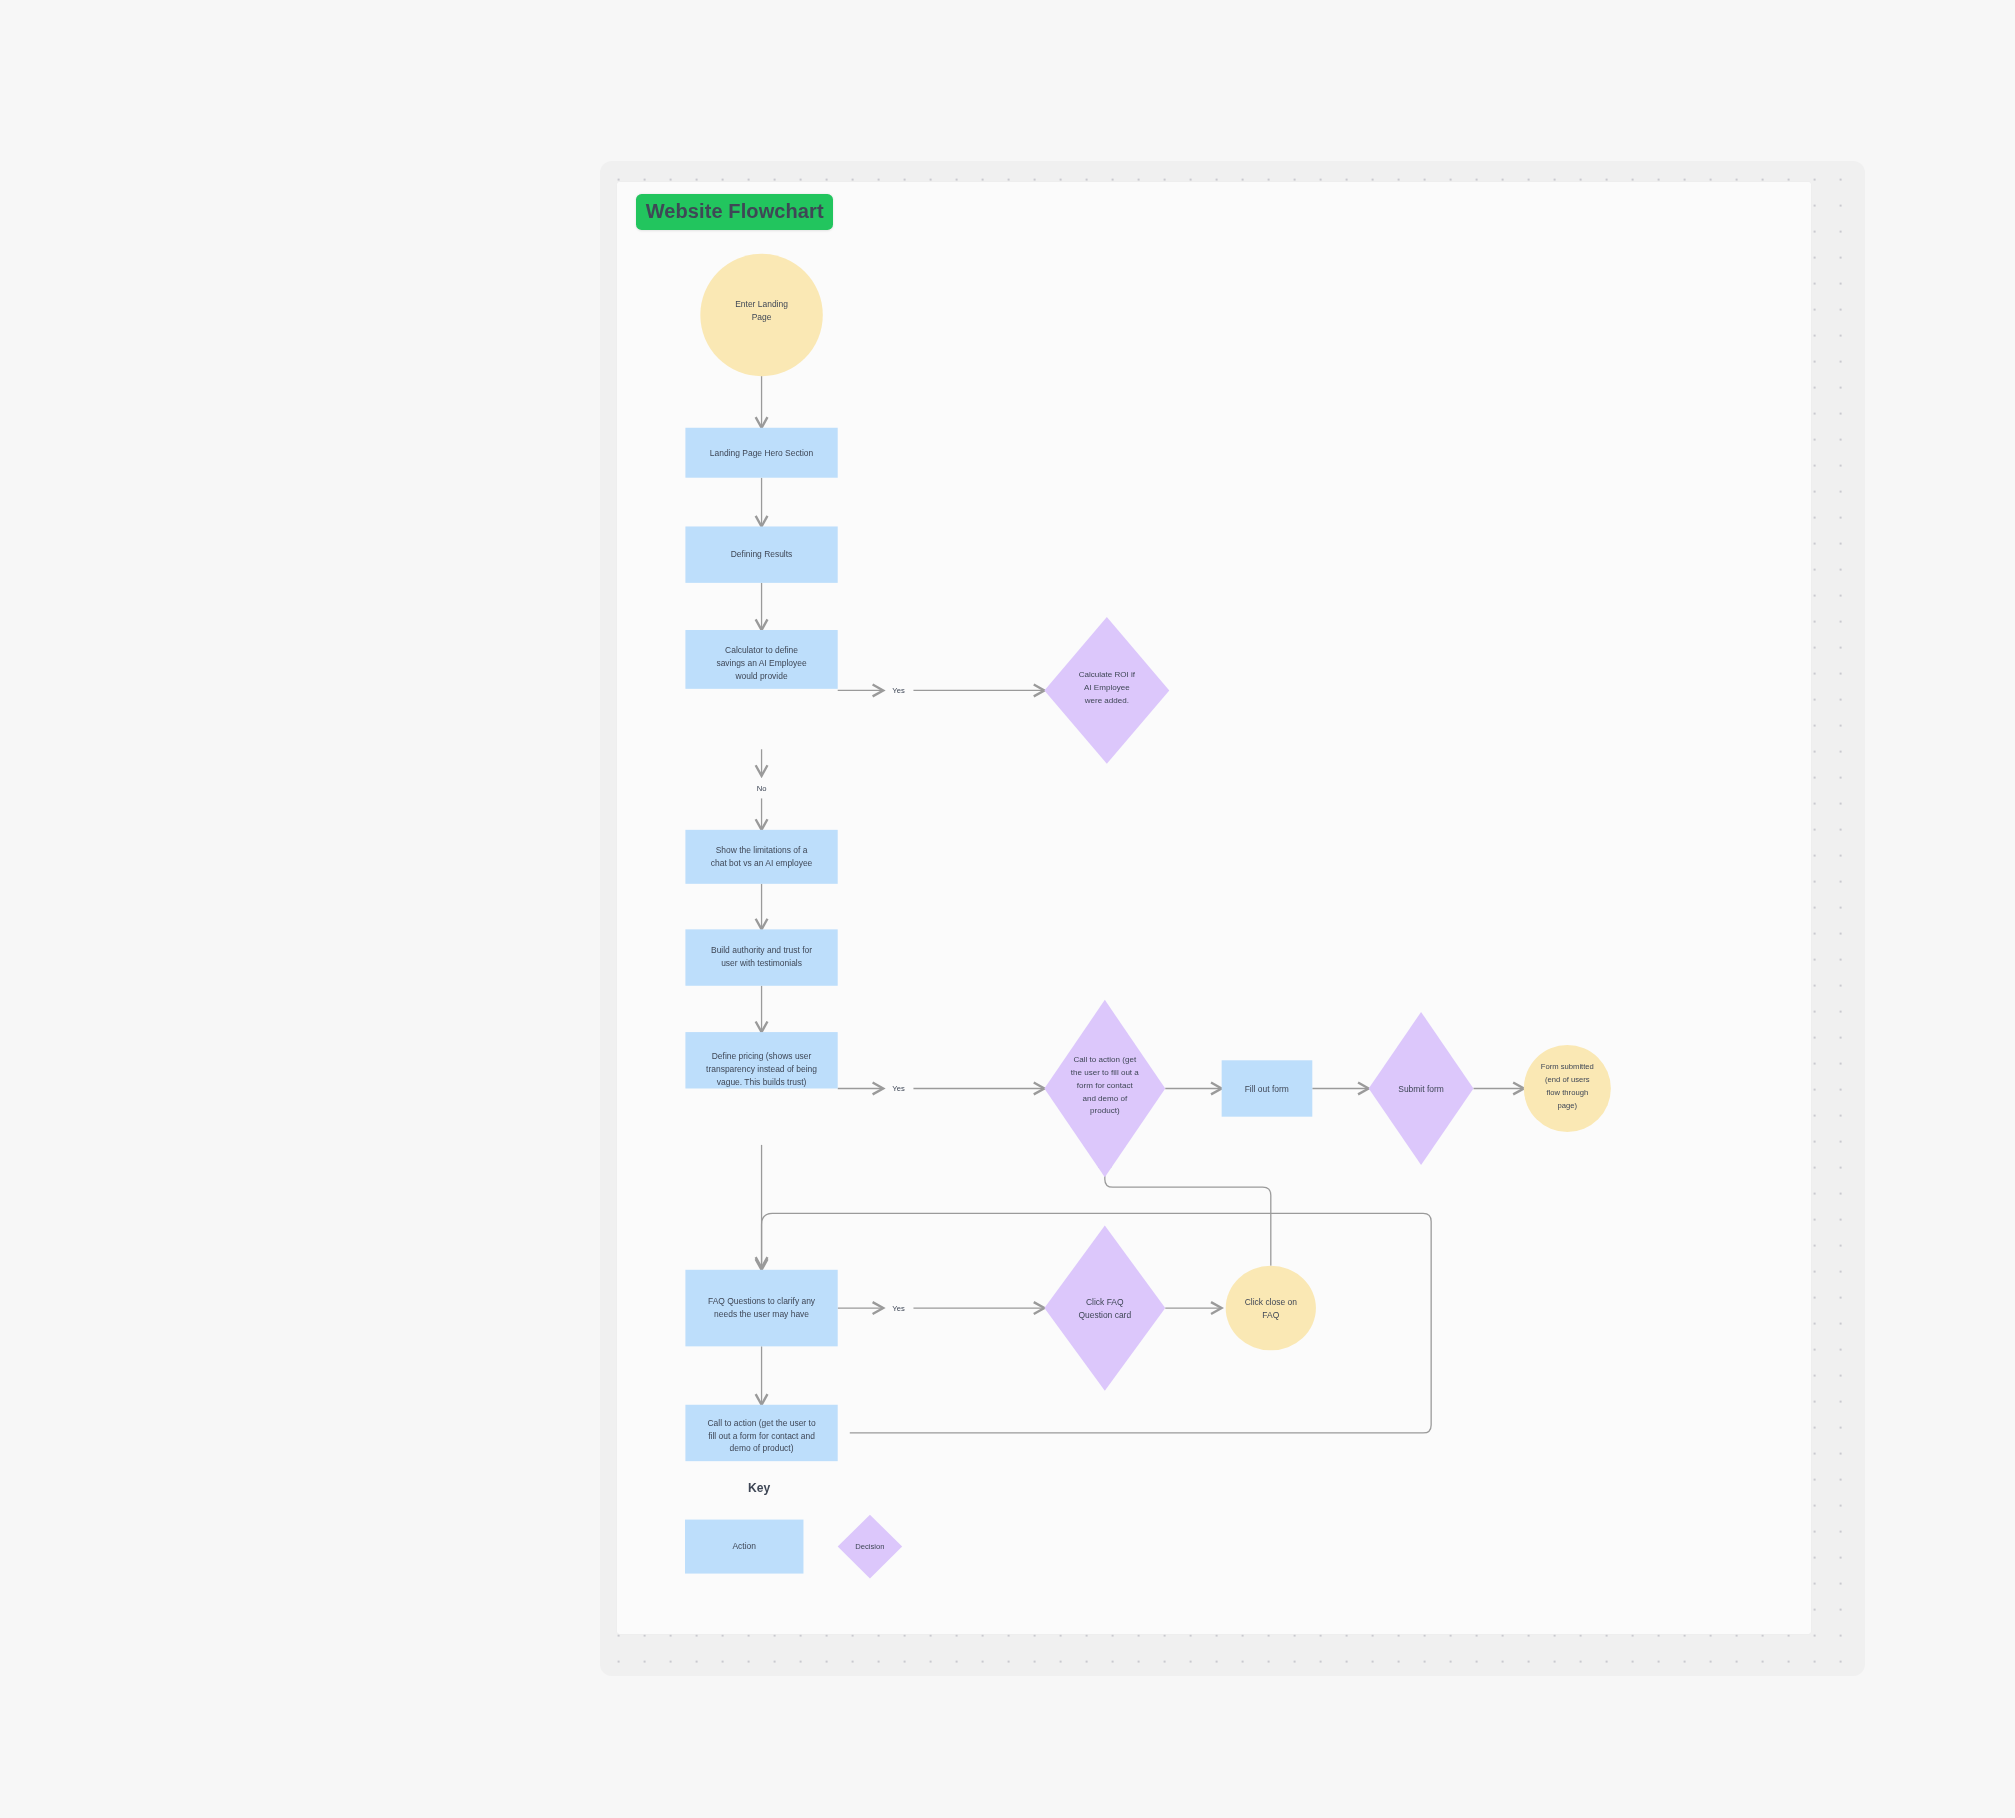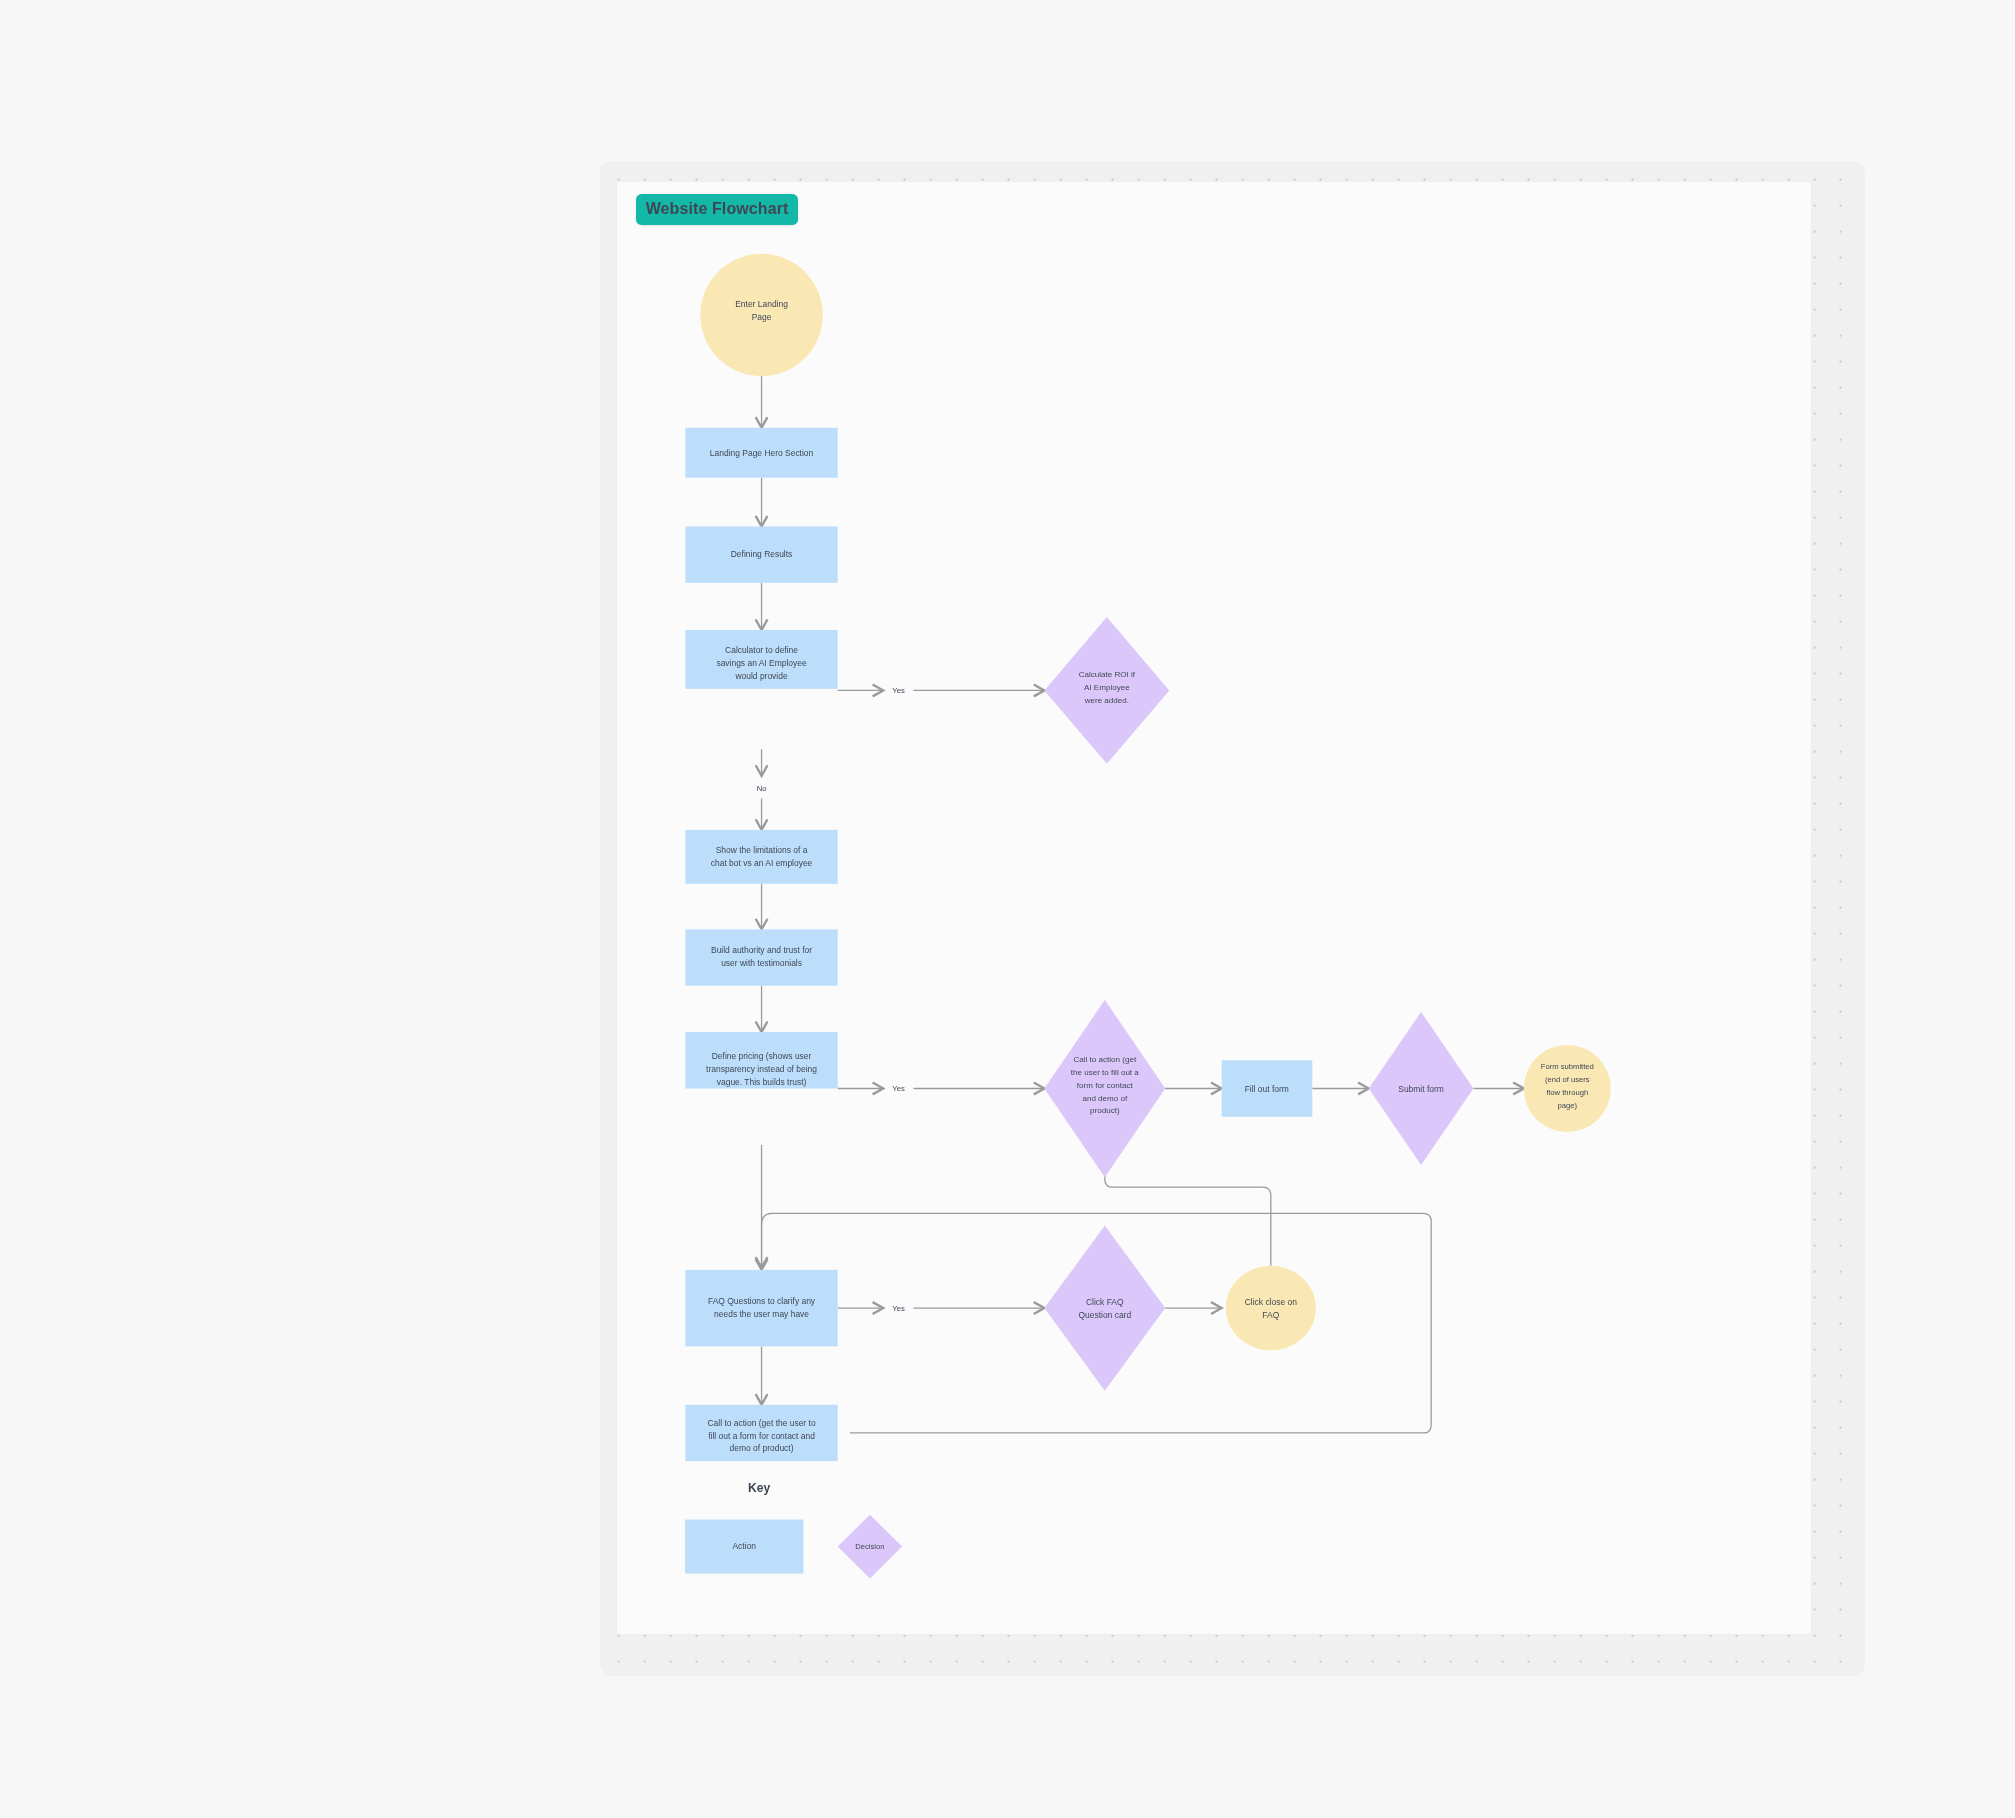--- a/index.html
+++ b/index.html
@@ -28,24 +28,24 @@
     width:1194px; height:1452px;
     background:#fbfbfb;
     border-radius:2.4px;
     box-shadow:0 0 0 0.4px #ececec;
     overflow:hidden;
   }
   #title-badge{
     position:absolute;
     left:636px; top:194px;
     padding:5.6px 9.7px 7.3px 9.7px;
-    background:#14b8a6;
+    background:#22c55e;
     border-radius:5.6px;
     box-shadow:0 0.8px 2.4px rgba(0,0,0,.10);
-    font-size:16px;
+    font-size:20px;
     font-weight:bold;
     color:#3f4756;
     letter-spacing:0.1px;
     white-space:nowrap;
     z-index:20;
   }
   #flow{
     position:absolute;
     left:617px; top:182px;
     width:1194px; height:1452px;

